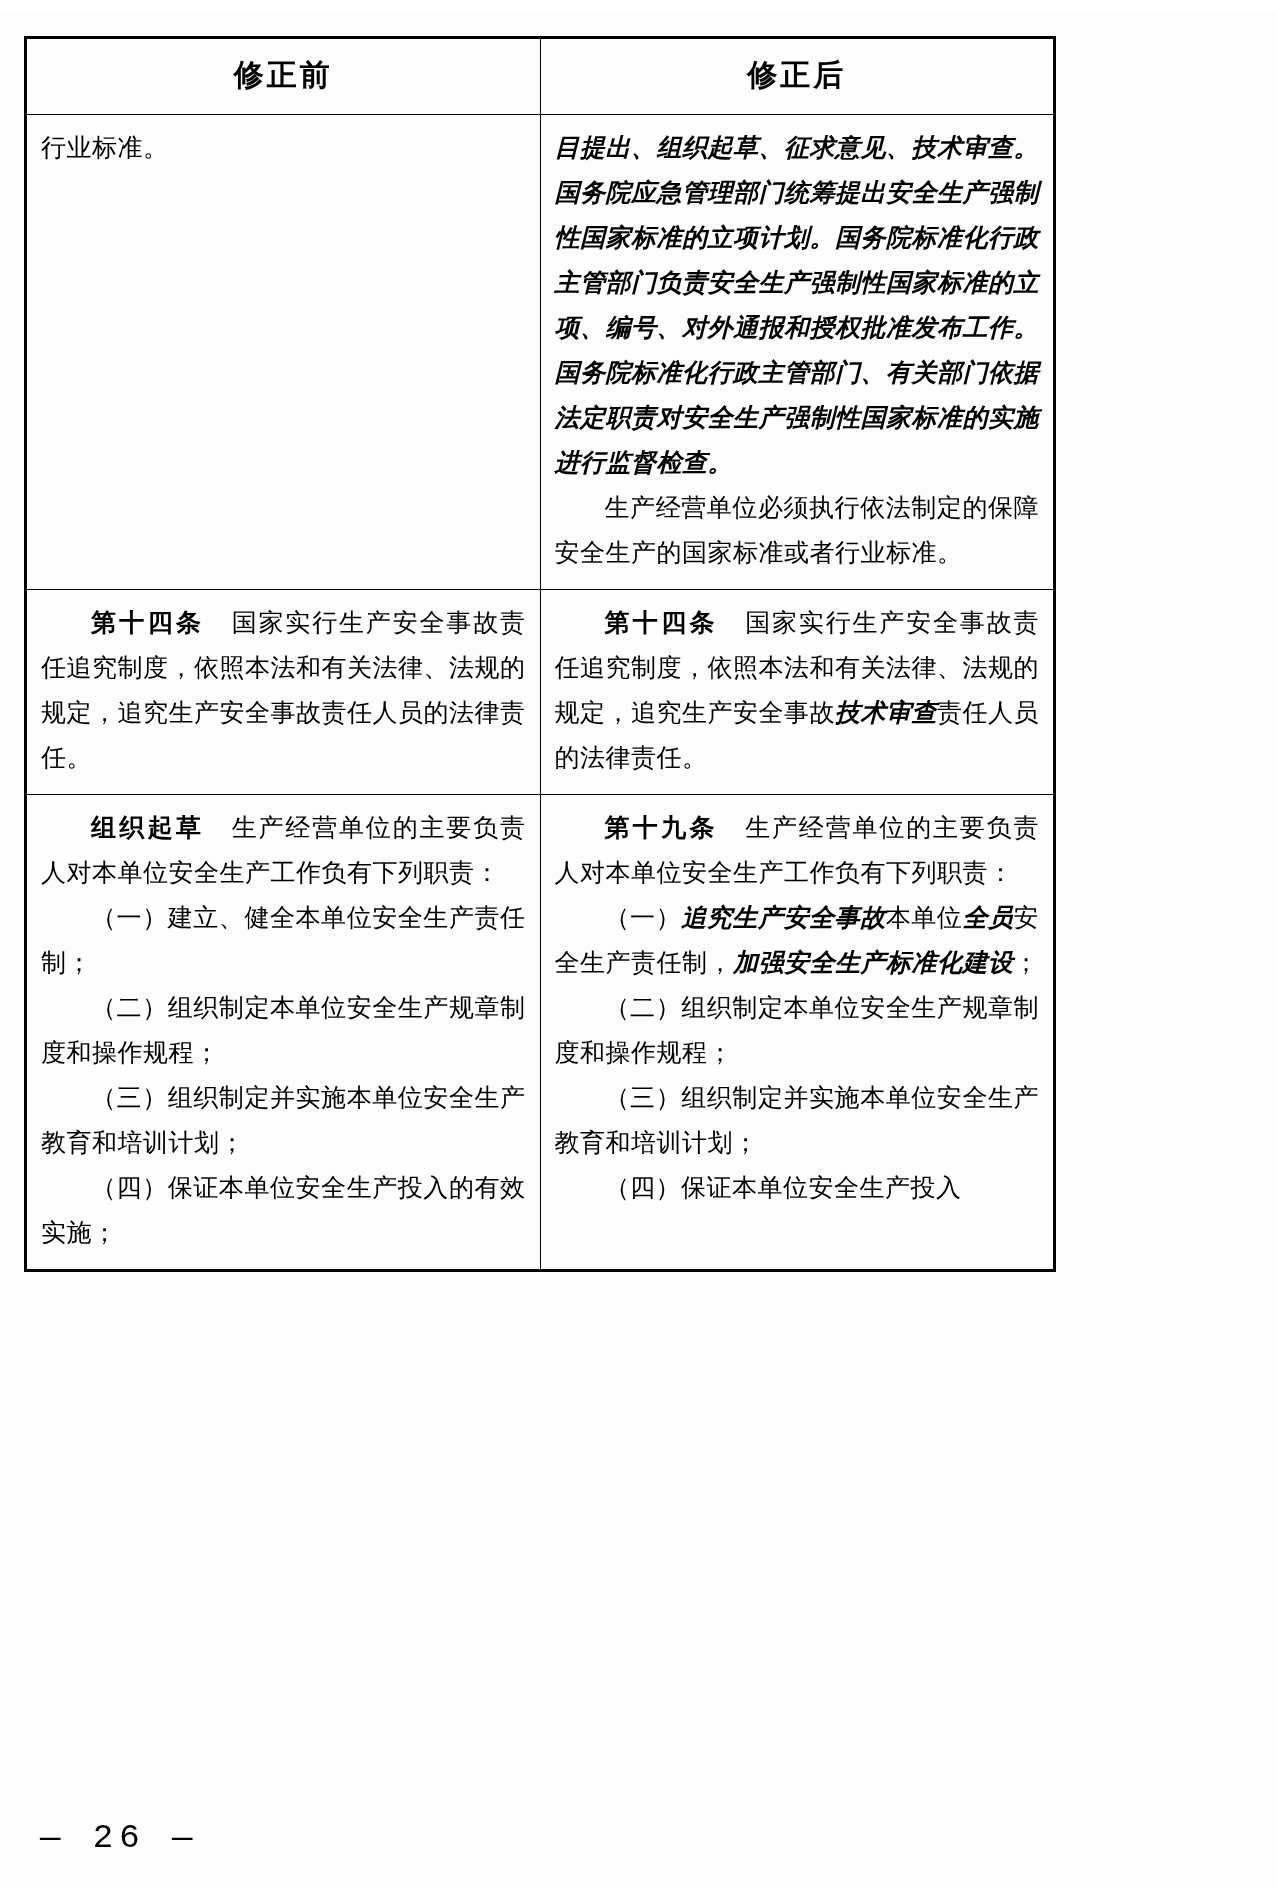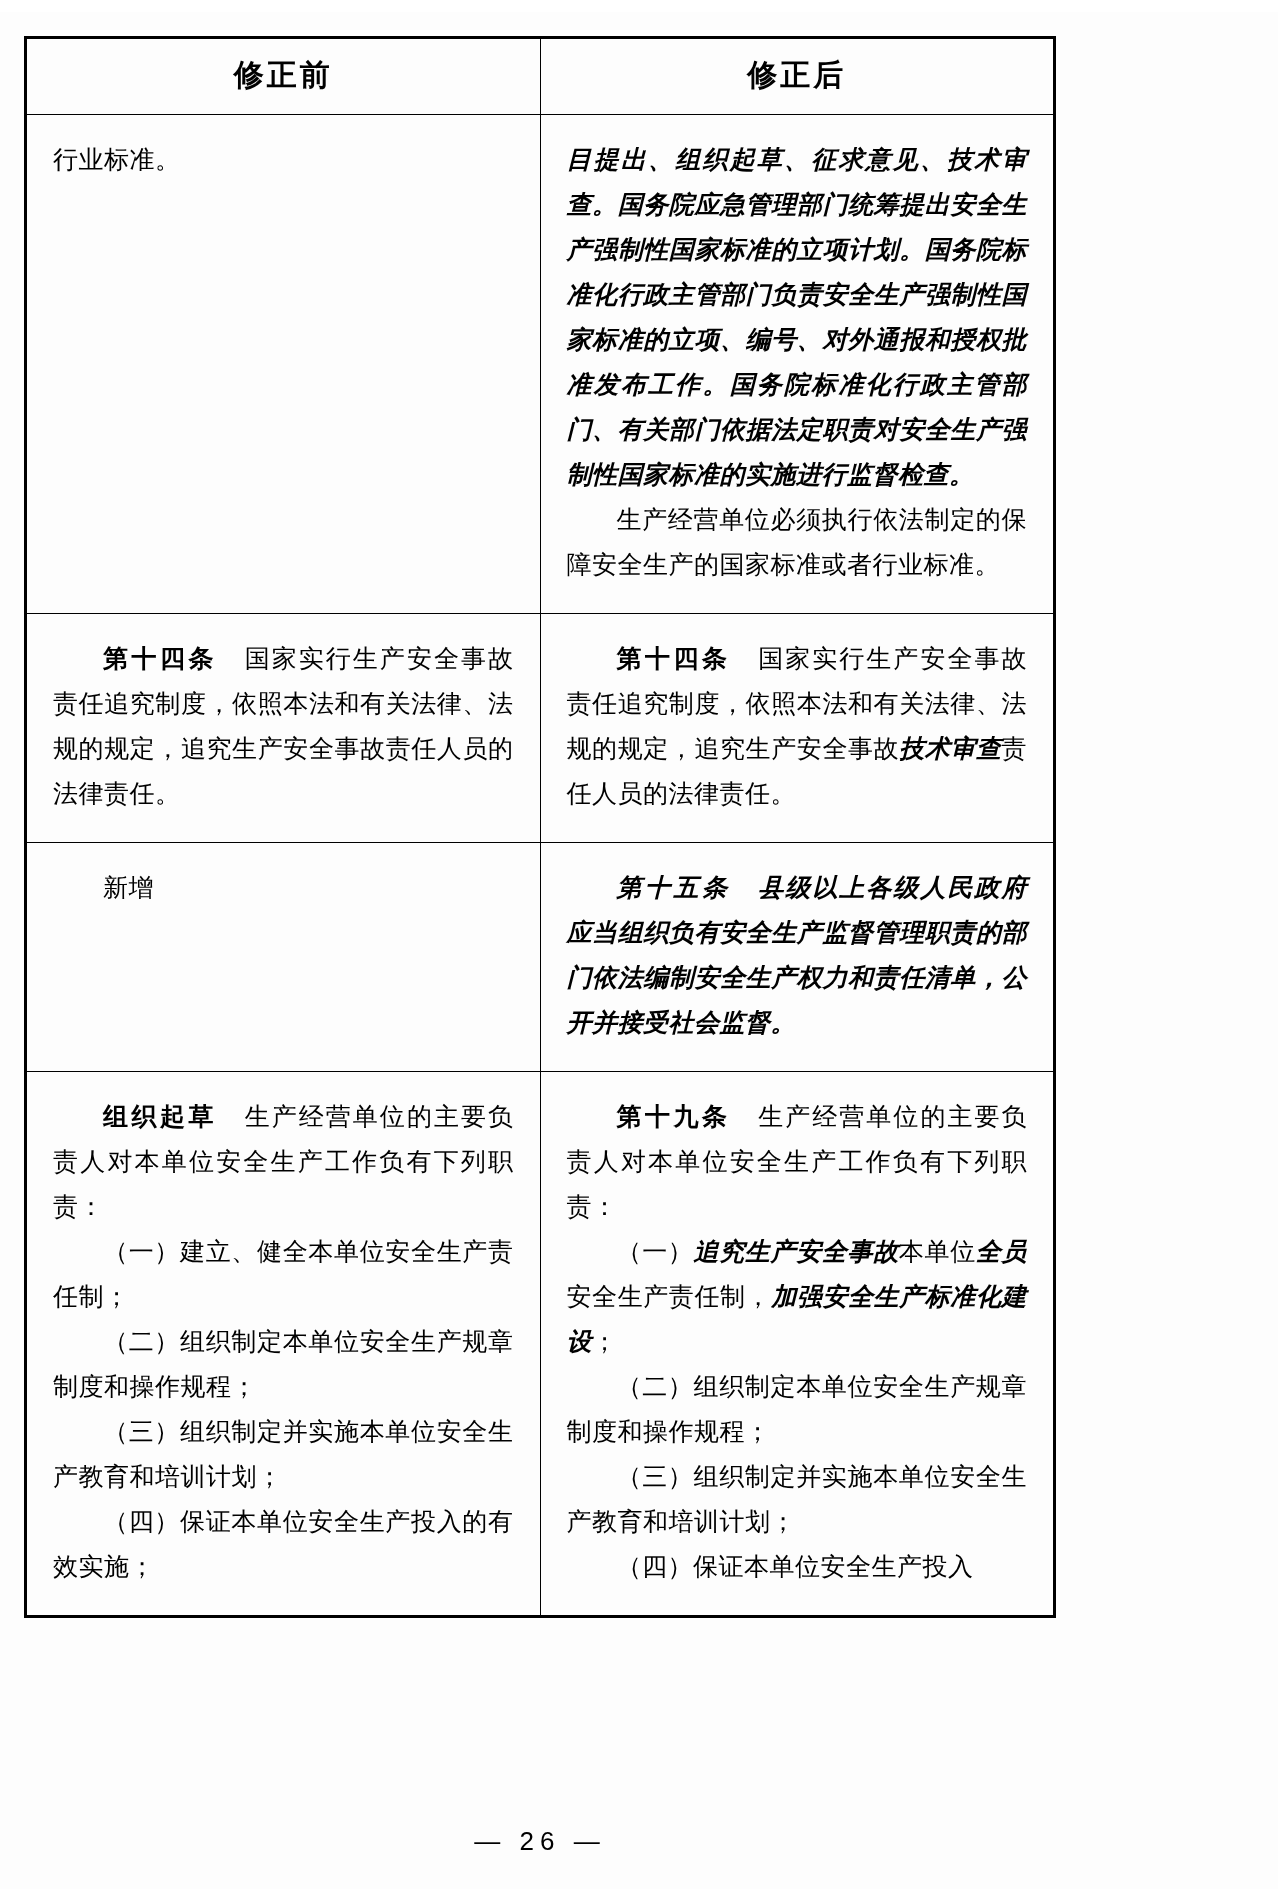--- a/index.html
+++ b/index.html
@@ -32,21 +32,21 @@
   }
   table.inner {
     width: 100%;
     border-collapse: collapse;
     table-layout: fixed;
   }
   table.inner td {
     border-right: 1.5px solid #000;
     border-bottom: 1.5px solid #000;
     vertical-align: top;
-    padding: 12px;
+    padding: 0;
     width: 50%;
   }
   table.inner td.last-col { border-right: none; }
   table.inner tr.last-row td { border-bottom: none; }
 
   .hdr-cell {
     text-align: center;
     font-family: "DejaVu Sans", sans-serif;
     font-weight: bold;
     font-size: 30px;
@@ -86,25 +86,24 @@
   .gap {
     display: inline-block;
     width: 26px;
   }
 
   .footer {
     position: absolute;
     left: 40px;
     bottom: 44px;
     width: 1000px;
-    font-family: Liberation Sans, sans-serif;
-    font-size: 26px;
+    font-family: Liberation Mono, monospace;
+    font-size: 34px;
     letter-spacing: 6px;
     color: #000;
-    text-align: center;
   }
 </style>
 </head>
 <body>
 
 <div class="page">
 
   <div class="tbl-wrap">
     <table class="inner">
       <tbody>
@@ -132,32 +131,20 @@
               <div class="cell-pad">
                 <p class="p regular indent"><span class="art-no">第十四条</span><span class="gap">　</span><span class="">国家实行生产安全事故责任追究制度，依照本法和有关法律、法规的规定，追究生产安全事故责任人员的法律责任。</span></p>
               </div>
             </td>
             <td class="last-col">
               <div class="cell-pad">
                 <p class="p regular indent"><span class="art-no">第十四条</span><span class="gap">　</span><span class="">国家实行生产安全事故责任追究制度，依照本法和有关法律、法规的规定，追究生产安全事故</span><span class="b">技术审查</span><span class="">责任人员的法律责任。</span></p>
               </div>
             </td>
           </tr>
-          <tr>
-            <td>
-              <div class="cell-pad">
-                <p class="p regular indent"><span class="">新增</span></p>
-              </div>
-            </td>
-            <td class="last-col">
-              <div class="cell-pad">
-                <p class="p bold indent"><span class="art-no">第十五条</span><span class="gap">　</span><span class="b">县级以上各级人民政府应当组织负有安全生产监督管理职责的部门依法编制安全生产权力和责任清单，公开并接受社会监督。</span></p>
-              </div>
-            </td>
-          </tr>
           <tr class="last-row">
             <td>
               <div class="cell-pad">
                 <p class="p regular indent"><span class="art-no">组织起草</span><span class="gap">　</span><span class="">生产经营单位的主要负责人对本单位安全生产工作负有下列职责：</span></p>
                 <p class="p regular indent"><span class="">（一）建立、健全本单位安全生产责任制；</span></p>
                 <p class="p regular indent"><span class="">（二）组织制定本单位安全生产规章制度和操作规程；</span></p>
                 <p class="p regular indent"><span class="">（三）组织制定并实施本单位安全生产教育和培训计划；</span></p>
                 <p class="p regular indent"><span class="">（四）保证本单位安全生产投入的有效实施；</span></p>
               </div>
             </td>

